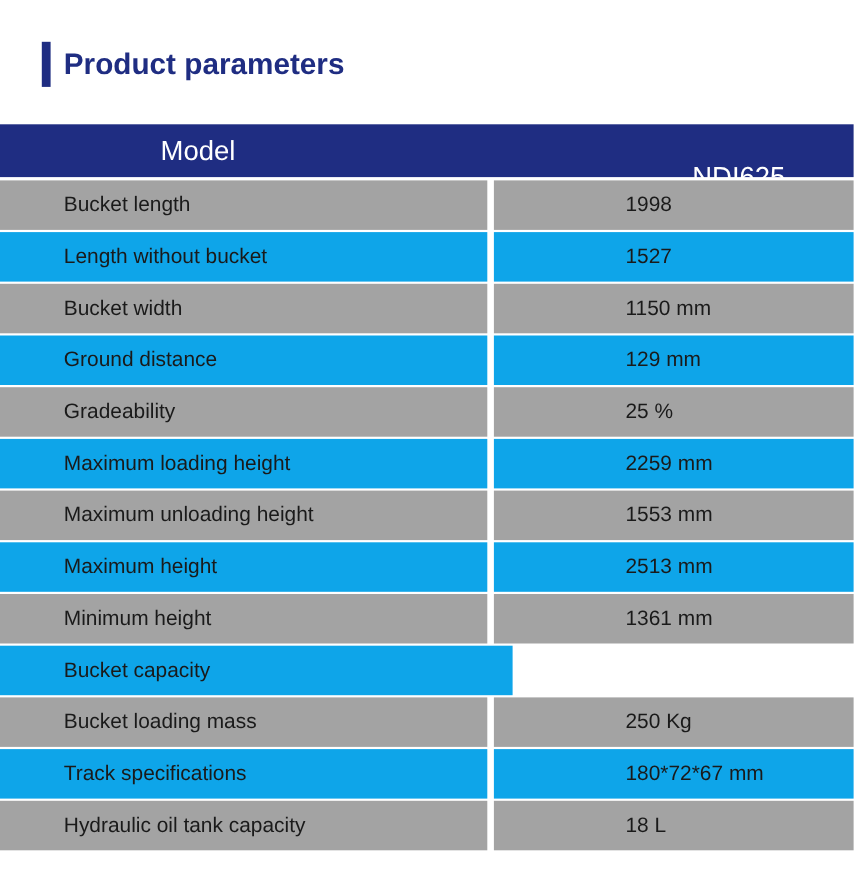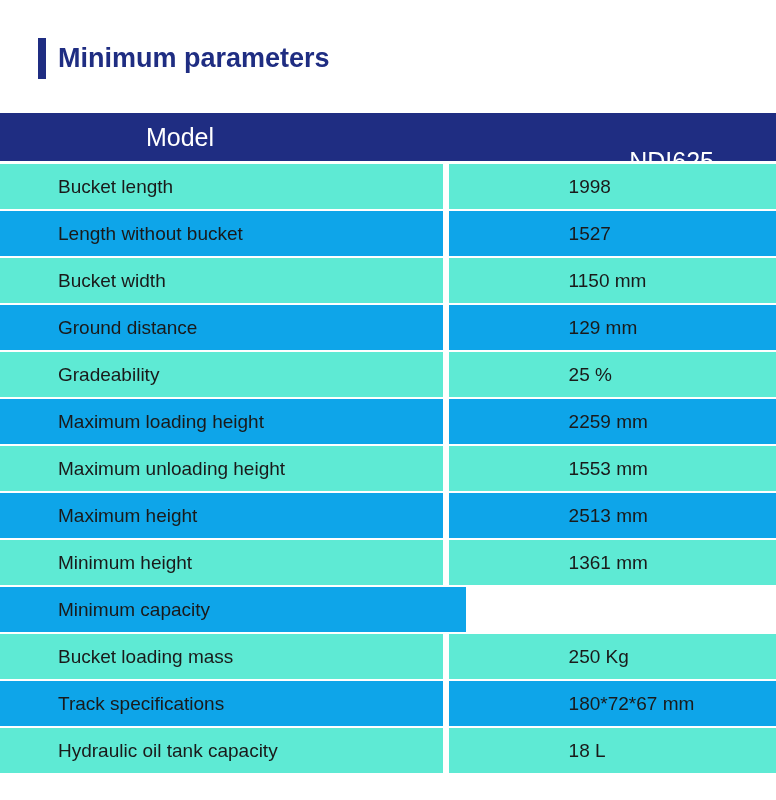--- a/index.html
+++ b/index.html
@@ -123,41 +123,41 @@
     line-height: 48px;
     text-align: right;
     color: #ffffff;
     font-size: 25px;
     margin-top: 24px;
   }
 
   
   .row.odd .cell-label,
   .row.odd .cell-value {
-    background: #5eead4;
+    background: #a3a3a3;
   }
   .row.even .cell-label,
   .row.even .cell-value {
     background: #0ea5e9;
   }
 
   .sup {
     font-size: 12px;
     vertical-align: super;
     line-height: 0;
   }
 </style>
 </head>
 <body>
 
 <div class="page">
 
   <div class="title-block">
     <div class="title-accent"></div>
-    <div class="title-text">Minimum parameters</div>
+    <div class="title-text">Product parameters</div>
   </div>
 
   <div class="table">
 
     <div class="row header">
       <div class="hdr-inner"></div>
       <div class="hdr-model">Model</div>
       <div class="hdr-value">NDI625</div>
     </div>
 
@@ -192,21 +192,21 @@
         </div>
         <div class="row even">
           <div class="cell-label">Maximum height</div>
           <div class="cell-value">2513 mm</div>
         </div>
         <div class="row odd">
           <div class="cell-label">Minimum height</div>
           <div class="cell-value">1361 mm</div>
         </div>
         <div class="row even">
-          <div class="cell-label">Minimum capacity</div>
+          <div class="cell-label">Bucket capacity</div>
         </div>
         <div class="row odd">
           <div class="cell-label">Bucket loading mass</div>
           <div class="cell-value">250 Kg</div>
         </div>
         <div class="row even">
           <div class="cell-label">Track specifications</div>
           <div class="cell-value">180*72*67 mm</div>
         </div>
         <div class="row odd">

